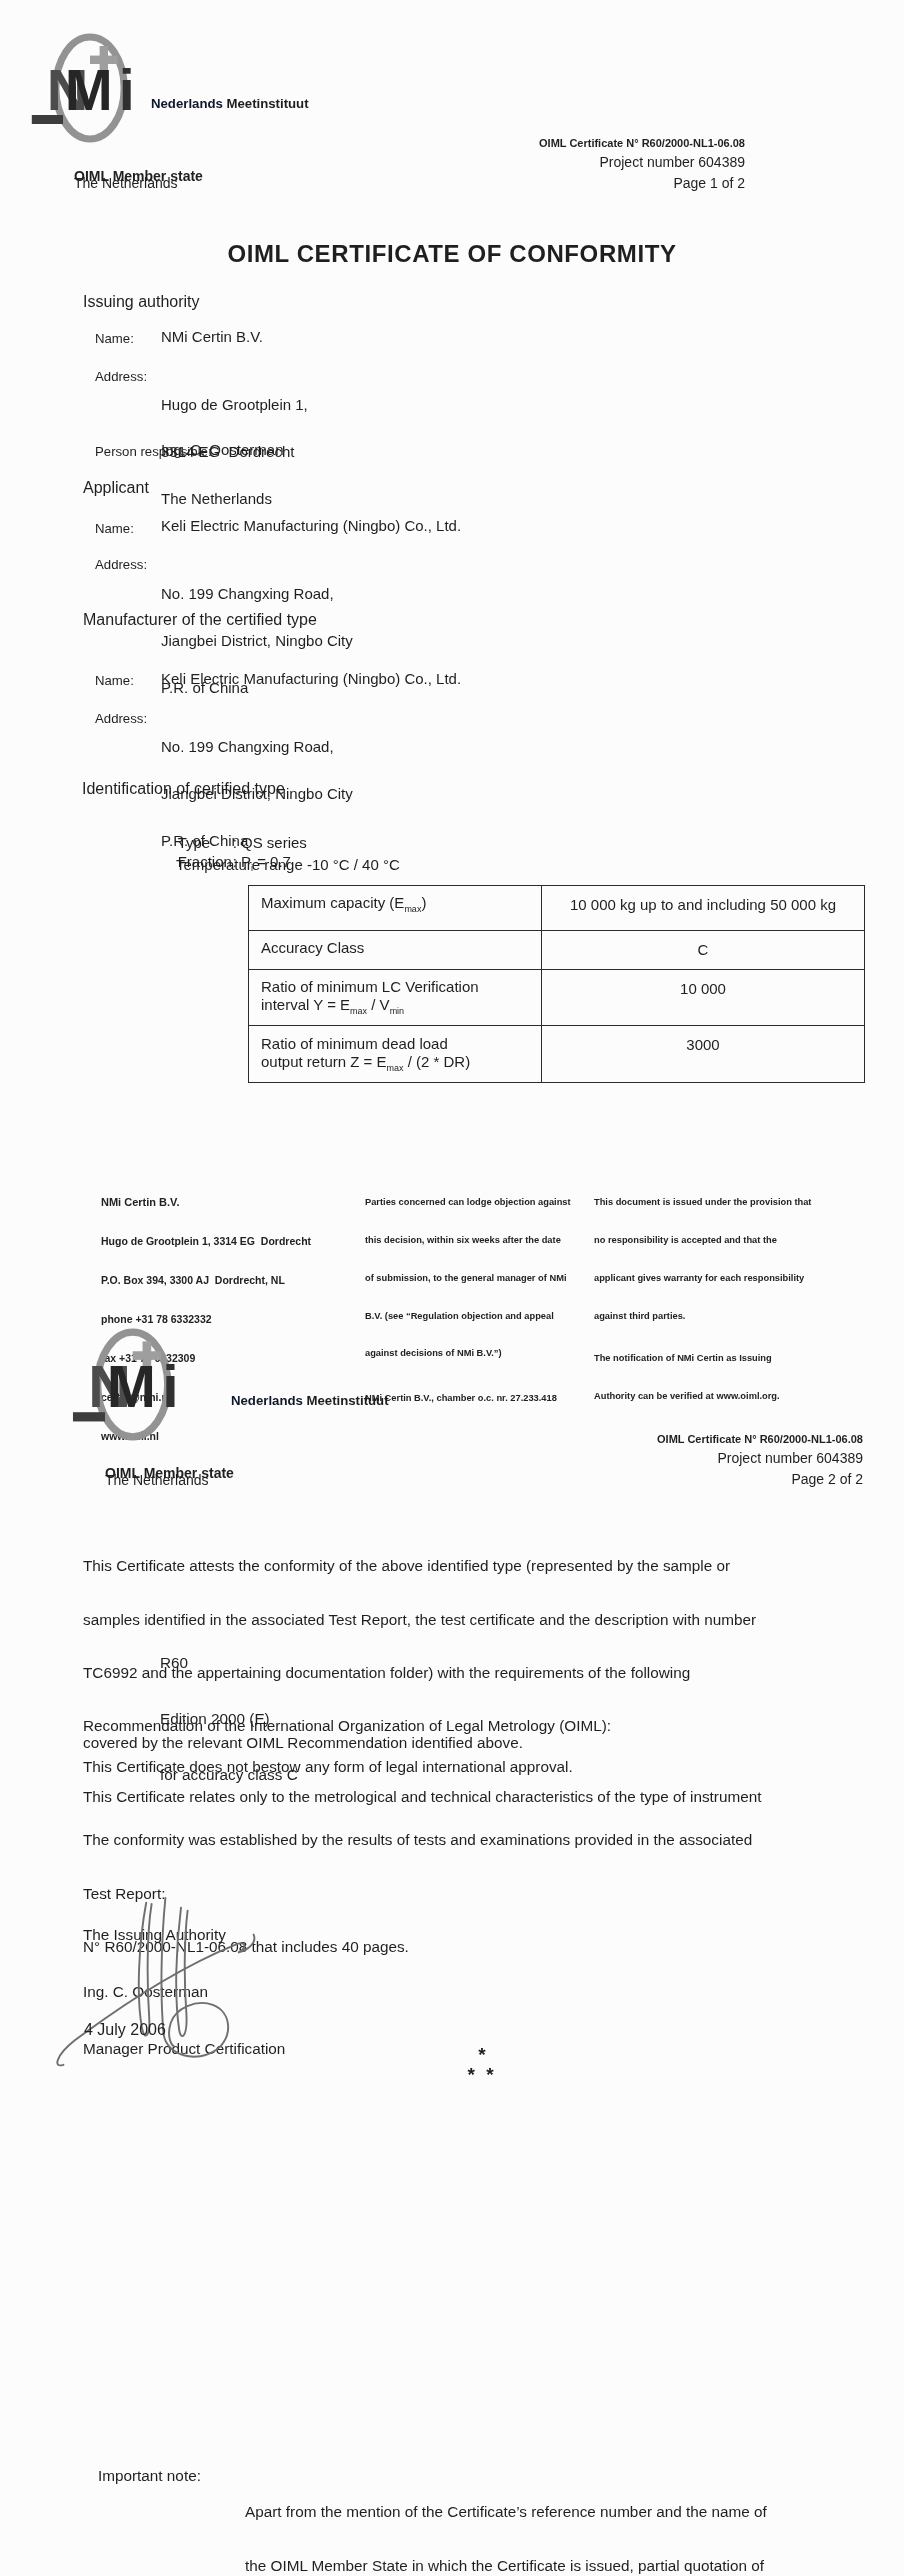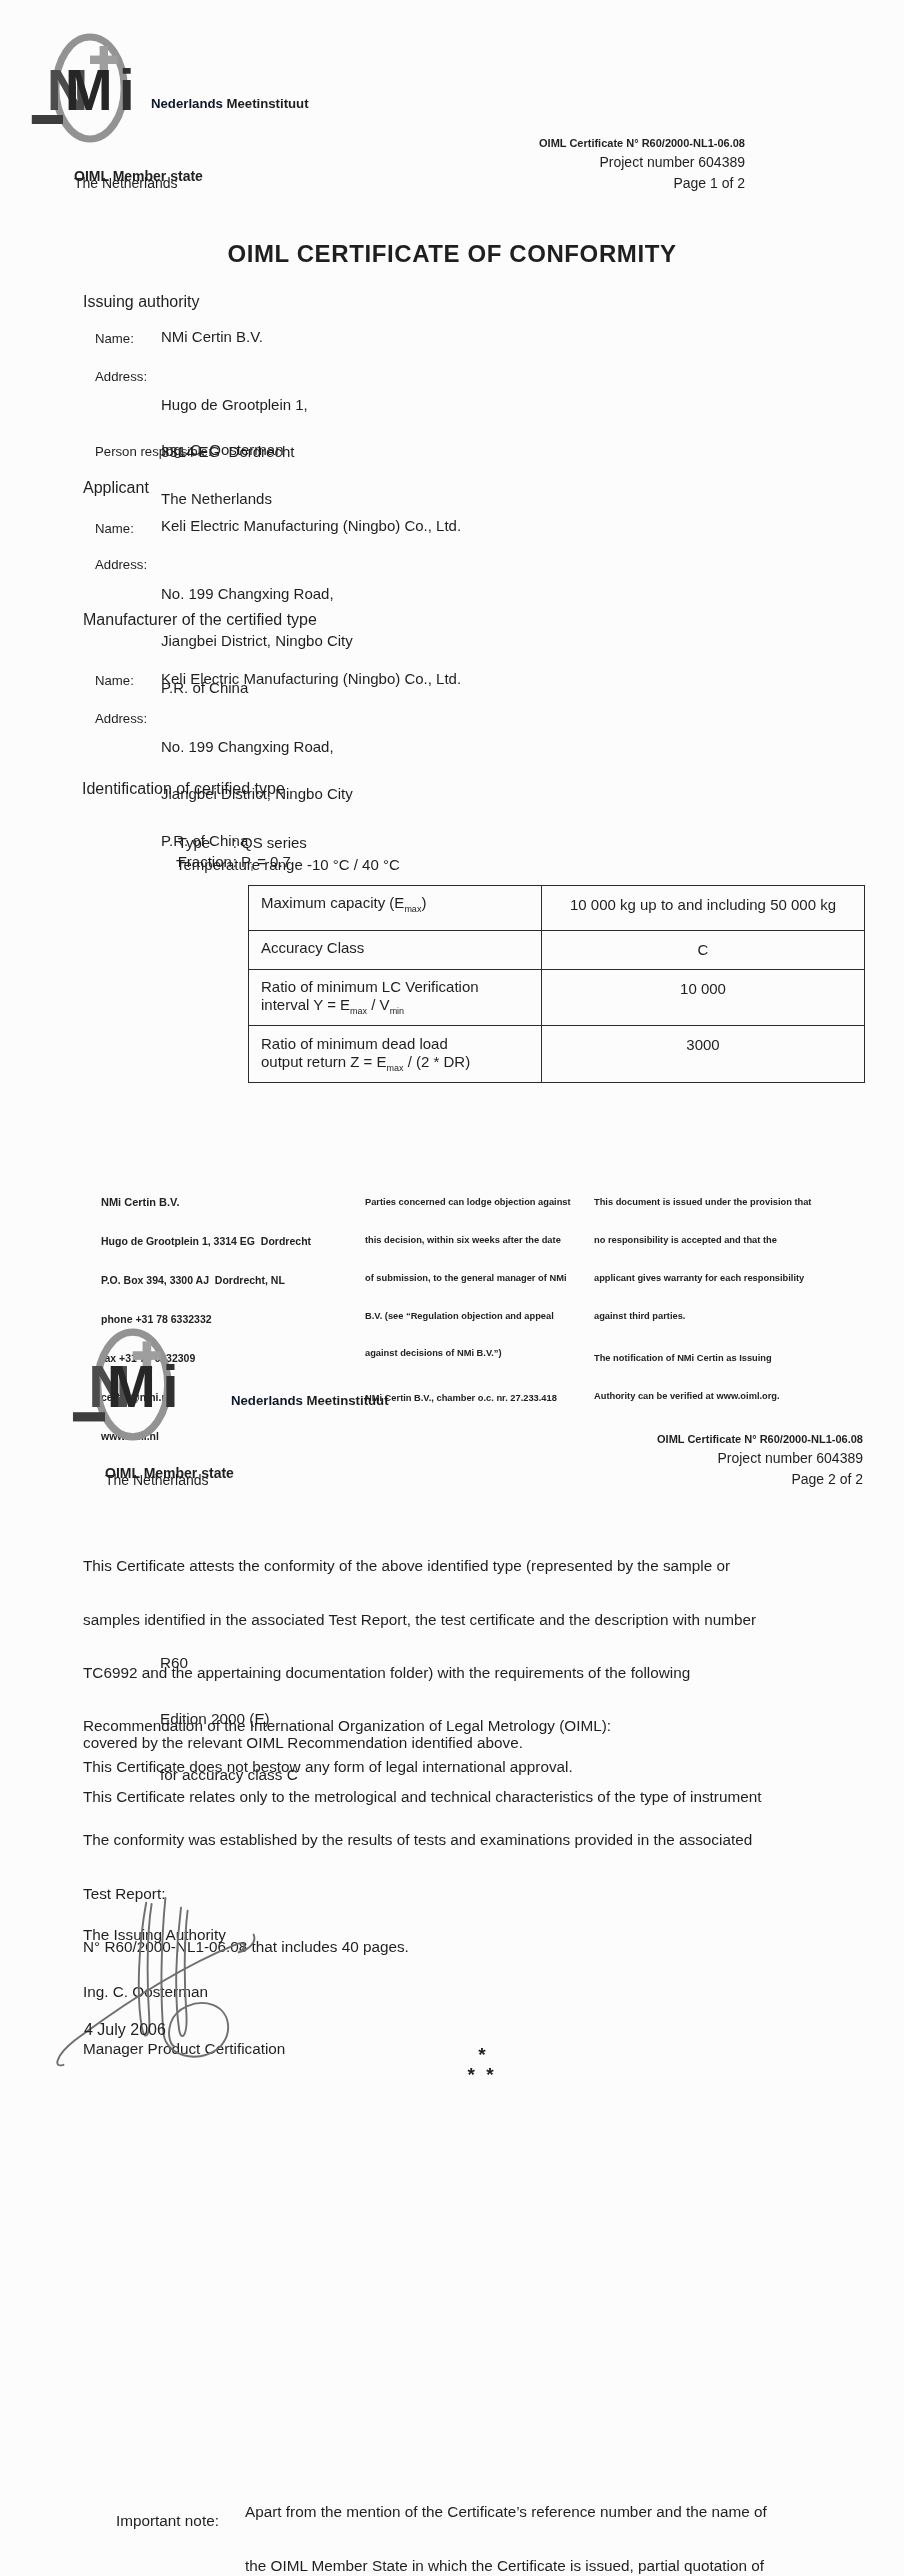--- a/index.html
+++ b/index.html
@@ -233,21 +233,21 @@
         <path d="M 181 237 C 186 273 236 286 269 263 C 297 243 295 200 263 188 C 235 178 201 194 193 218 C 187 236 191 253 199 258"></path>
       </g>
     </svg>
   </div>
 
   <div class="abs bodytxt" style="left:84px;top:2021px;font-size:16px;">4 July 2006</div>
 
   <div class="abs stars" style="left:463px;top:2044px;">*</div>
   <div class="abs stars" style="left:463px;top:2064px;letter-spacing:3px;">* *</div>
 
-  <div class="abs note" style="left:116px;top:2467px;margin-top:45px;">Important note:</div>
+  <div class="abs note" style="left:98px;top:2467px;">Important note:</div>
   <div class="abs note" style="left:245px;top:2467px;">
     <div>Apart from the mention of the Certificate’s reference number and the name of</div>
     <div>the OIML Member State in which the Certificate is issued, partial quotation of</div>
     
     
   </div>
 
 </div>
 
 

